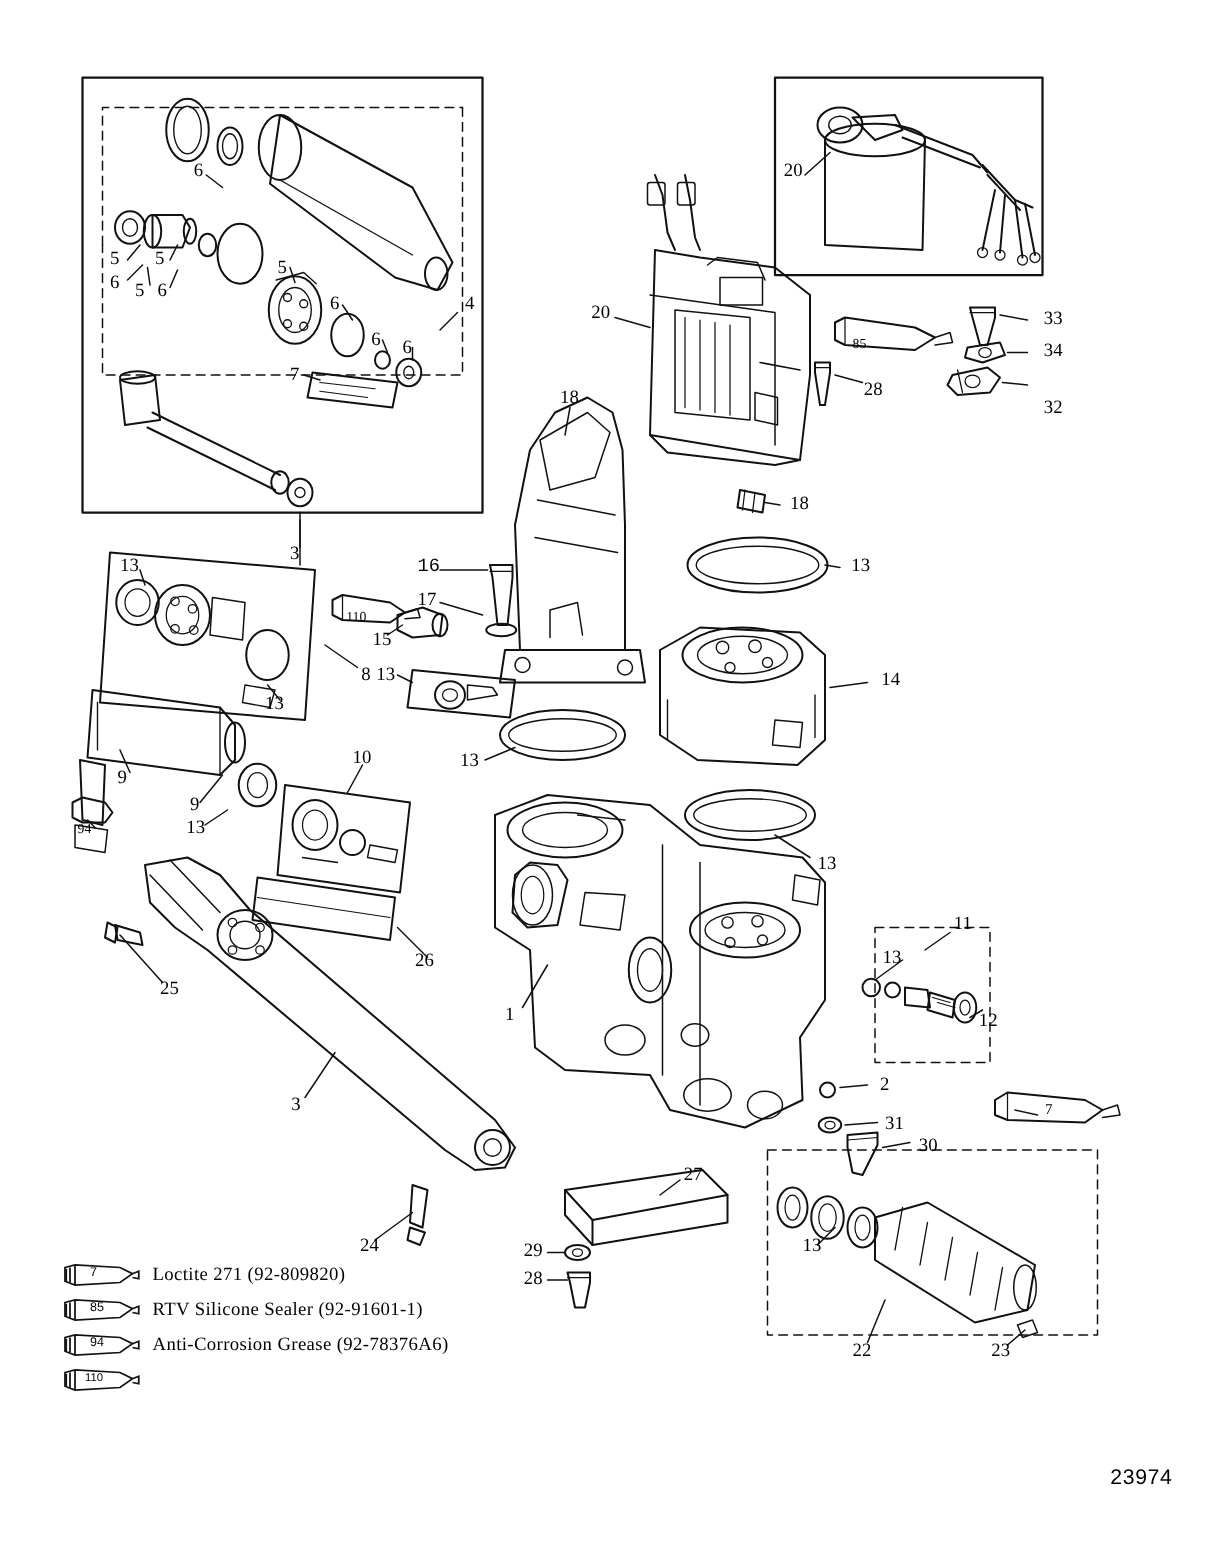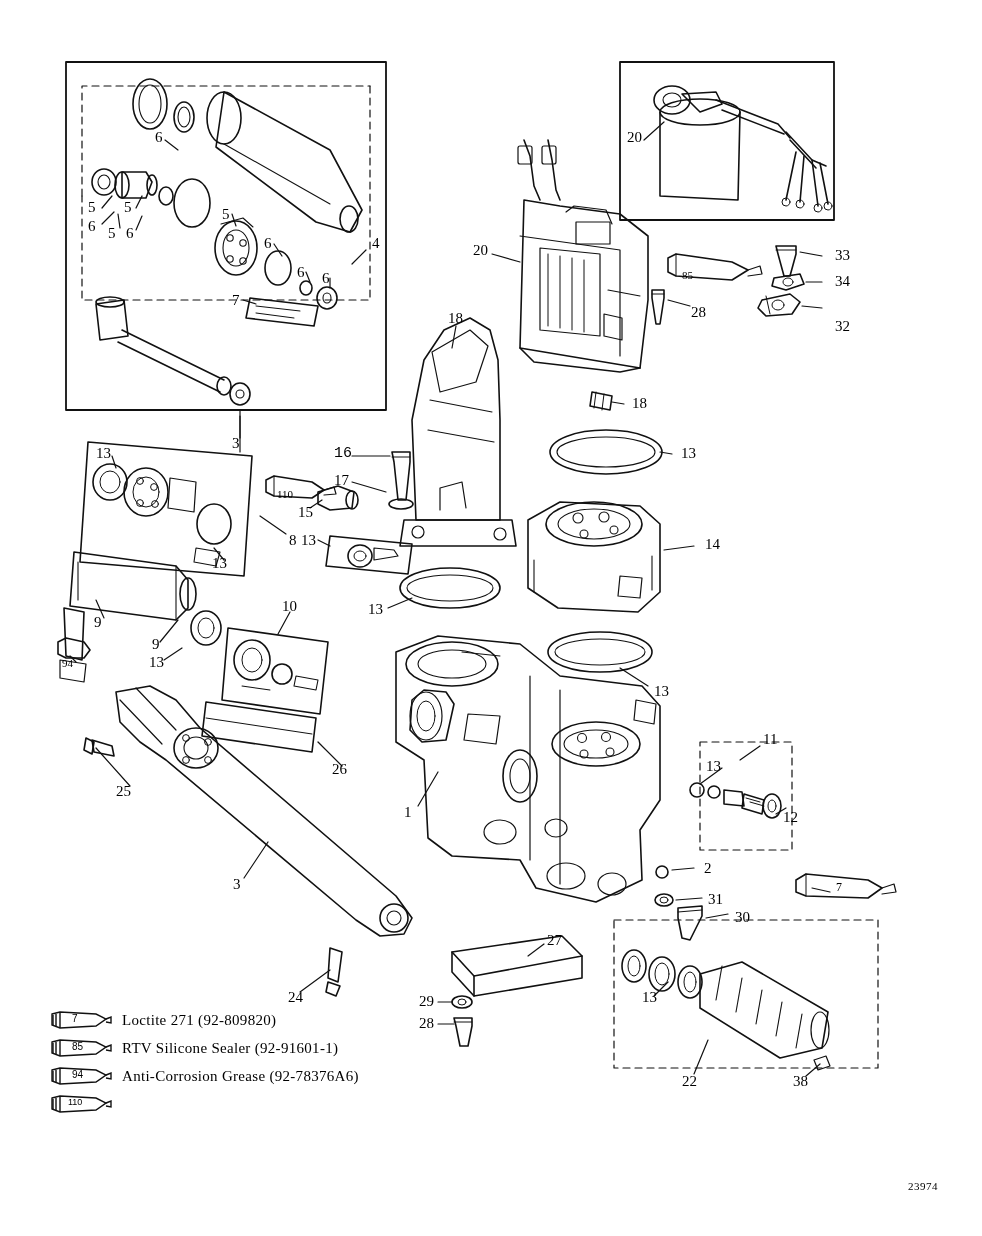--- a/index.html
+++ b/index.html
@@ -29,22 +29,22 @@
     font-family:"Liberation Serif", serif;
     font-size:15px;
     letter-spacing:.3px;
   }
   .tube-num{
     position:absolute;left:24px;top:3px;
     font-size:10px;font-family:"Liberation Sans",sans-serif;
   }
   .figno{
     position:absolute;right:44px;bottom:44px;
-    font-family:Liberation Serif, serif;
-    font-size:11px;letter-spacing:.5px;
+    font-family:Liberation Sans, sans-serif;
+    font-size:17px;letter-spacing:.5px;
   }
 </style>
 </head>
 <body>
 
 <div id="sheet">
 
   <svg class="art" viewBox="0 0 982 1236" fill="none" stroke="#111" stroke-width="1.6" stroke-linecap="round" stroke-linejoin="round">
 
     <g>
@@ -442,21 +442,21 @@
   <div class="callout" style="left:232px;top:436px;">3</div>
   <div class="callout" style="left:289px;top:533px;">8</div>
   <div class="callout" style="left:96px;top:446px;">13</div>
   <div class="callout" style="left:212px;top:556px;">13</div>
   <div class="callout" style="left:94px;top:615px;">9</div>
   <div class="callout" style="left:152px;top:637px;">9</div>
   <div class="callout" style="left:149px;top:655px;">13</div>
   <div class="callout small" style="left:62px;top:658px;font-size:11px;">94</div>
   <div class="callout" style="left:282px;top:599px;">10</div>
   <div class="callout" style="left:332px;top:762px;">26</div>
-  <div class="callout" style="left:116px;top:784px;">25</div>
+  <div class="callout" style="left:128px;top:784px;">25</div>
   <div class="callout" style="left:233px;top:877px;">3</div>
   <div class="callout" style="left:288px;top:990px;">24</div>
   <div class="callout" style="left:334px;top:446px;font-family:Liberation Mono, monospace;">16</div>
   <div class="callout" style="left:334px;top:473px;">17</div>
   <div class="callout small" style="left:277px;top:489px;font-size:11px;">110</div>
   <div class="callout" style="left:298px;top:505px;">15</div>
   <div class="callout" style="left:301px;top:533px;">13</div>
   <div class="callout" style="left:368px;top:602px;">13</div>
   <div class="callout" style="left:448px;top:311px;">18</div>
   <div class="callout" style="left:404px;top:805px;">1</div>
@@ -476,21 +476,21 @@
   <div class="callout" style="left:783px;top:810px;">12</div>
   <div class="callout" style="left:704px;top:861px;">2</div>
   <div class="callout" style="left:708px;top:892px;">31</div>
   <div class="callout" style="left:735px;top:910px;">30</div>
   <div class="callout small" style="left:836px;top:881px;font-size:12px;">7</div>
   <div class="callout" style="left:547px;top:933px;">27</div>
   <div class="callout" style="left:419px;top:994px;">29</div>
   <div class="callout" style="left:419px;top:1016px;">28</div>
   <div class="callout" style="left:642px;top:990px;">13</div>
   <div class="callout" style="left:682px;top:1074px;">22</div>
-  <div class="callout" style="left:793px;top:1074px;">38</div>
+  <div class="callout" style="left:793px;top:1074px;">23</div>
 
   <div class="legend">
 
     <div class="legend-row">
       <div class="legend-tube">
         <svg viewBox="0 0 64 20" width="64" height="20" fill="none" stroke="#111" stroke-width="1.4">
           <path d="M4,4 L12,2 L48,4 L58,9 L48,16 L12,18 L4,15 Z"></path>
           <path d="M12,2 L12,18"></path>
           <path d="M58,9 L63,7 L63,13 L58,12"></path>
           <path d="M5,5 L5,15 M8,4 L8,16"></path>

